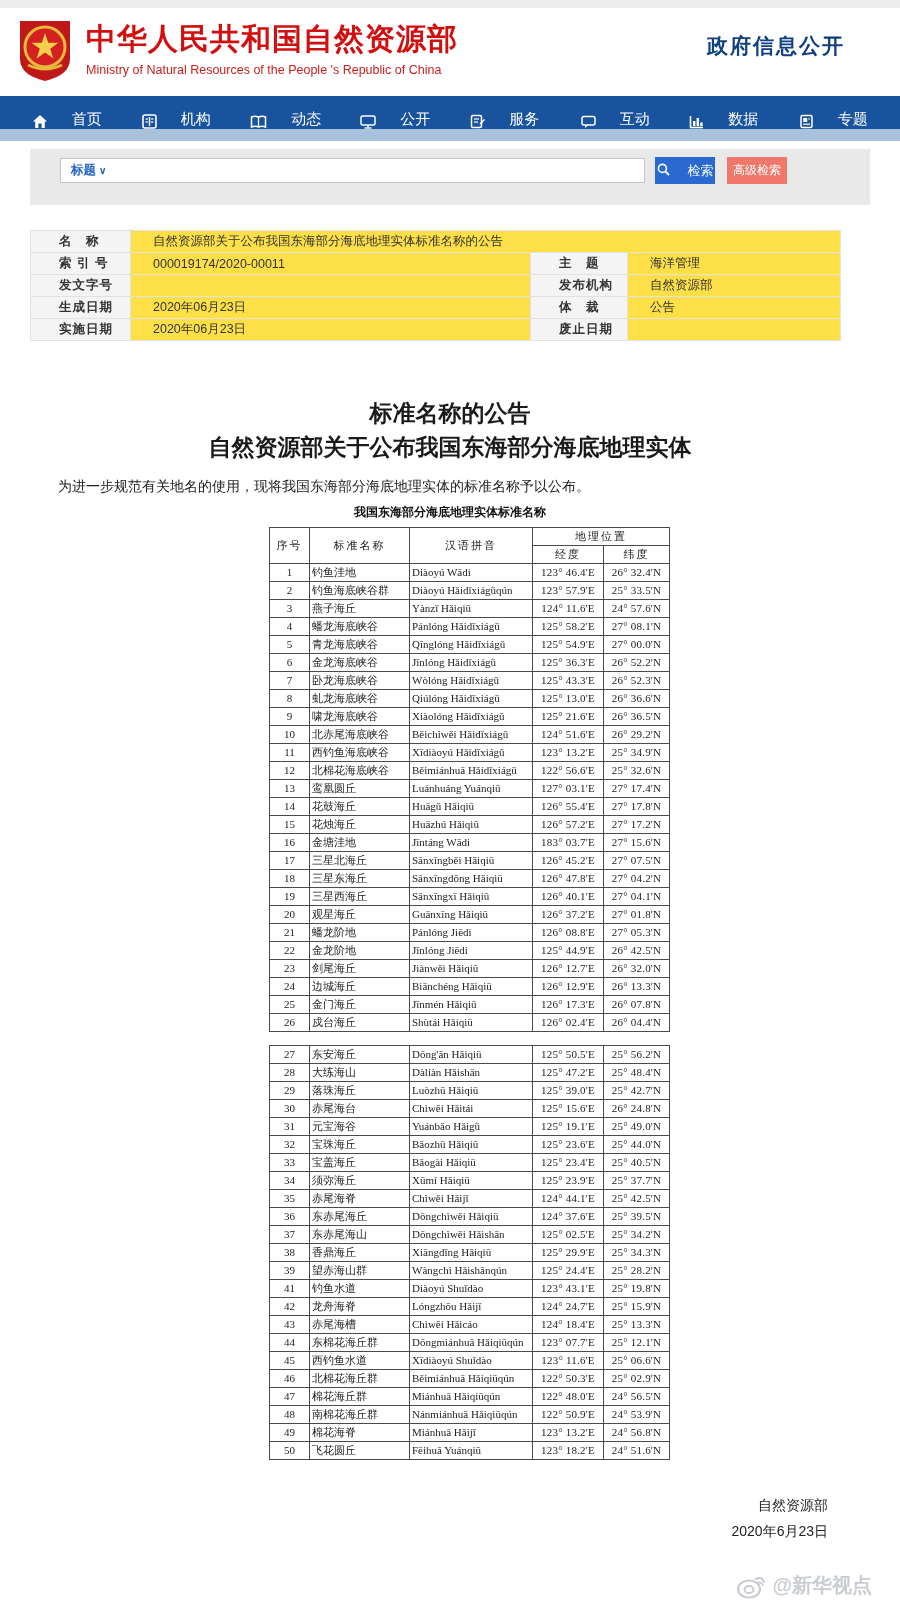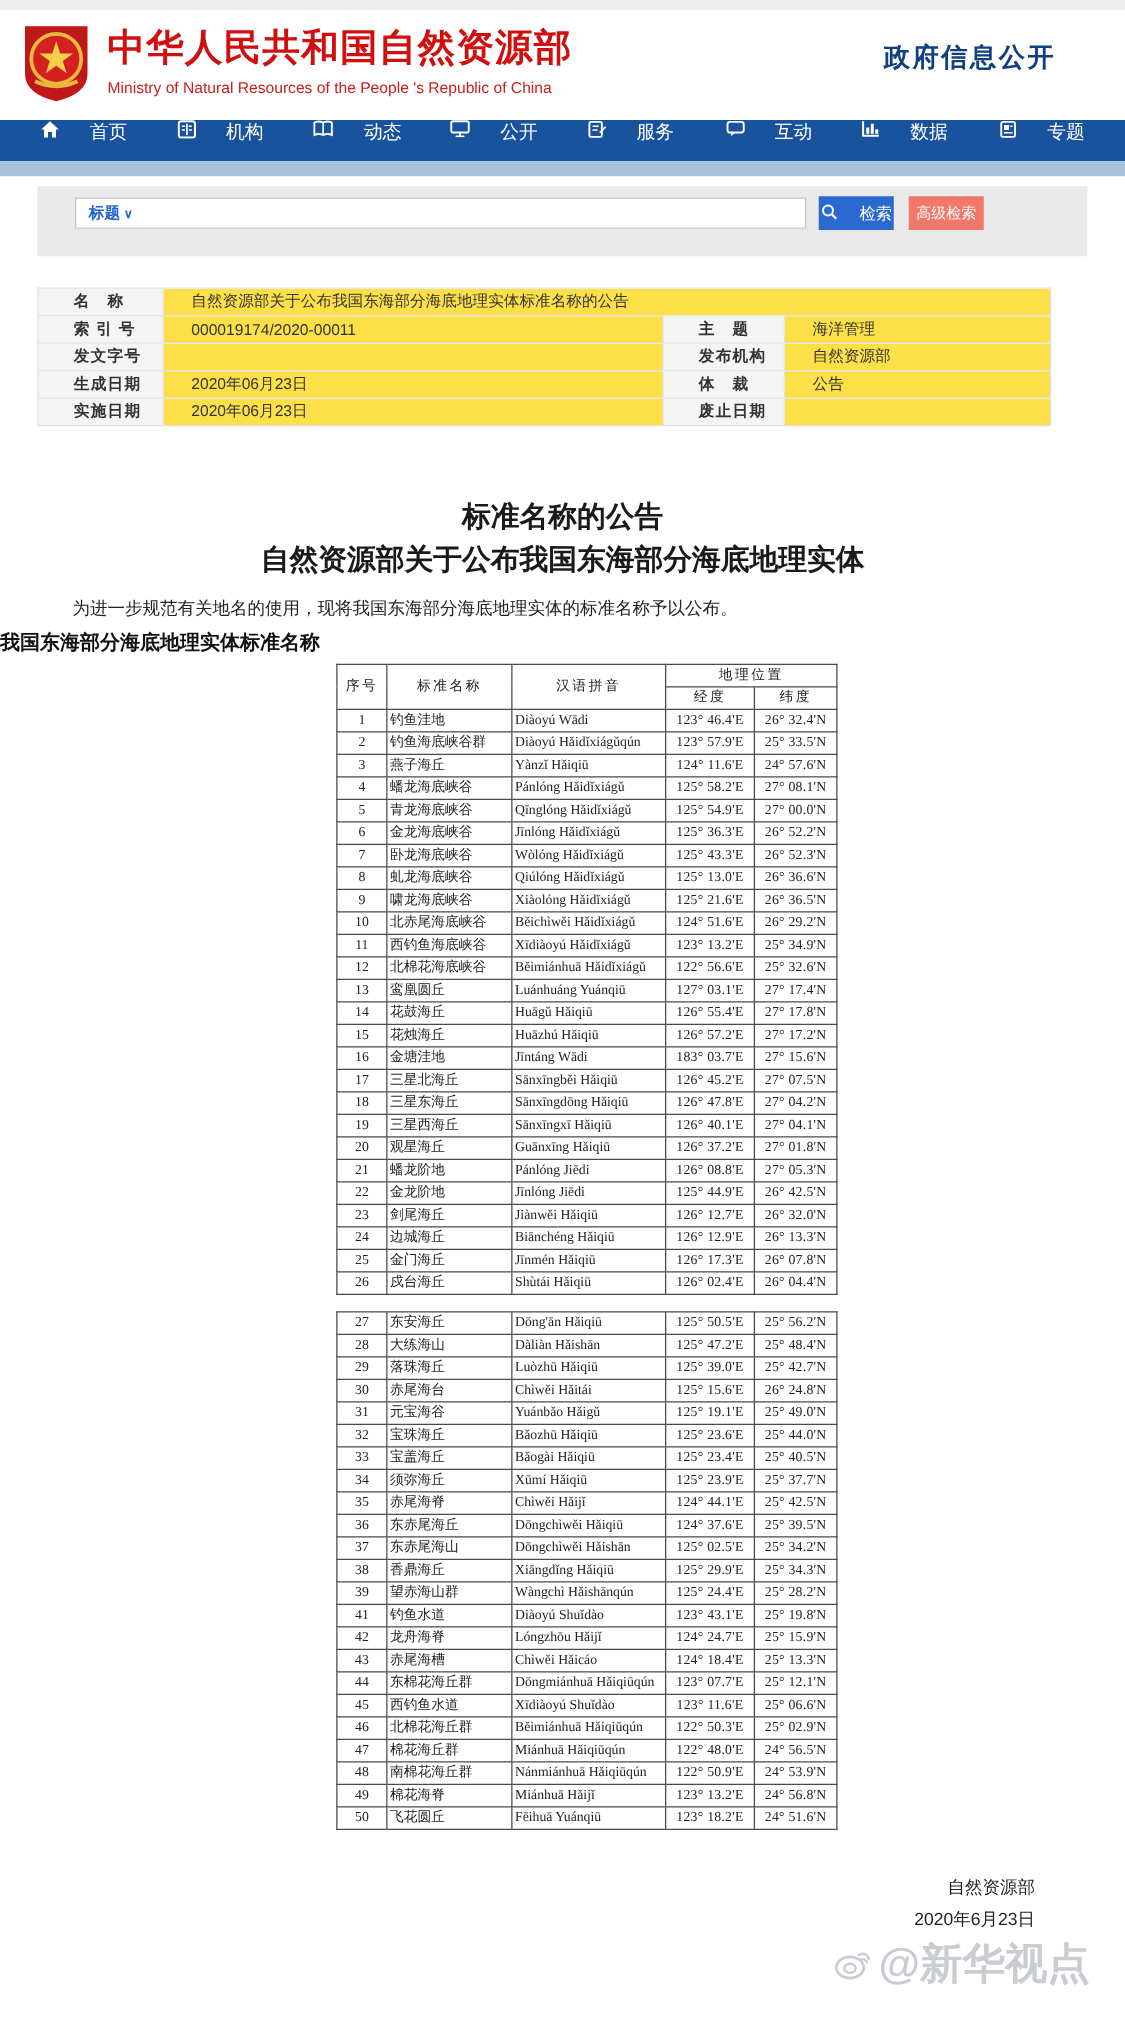--- a/index.html
+++ b/index.html
@@ -13,21 +13,21 @@
   
   .site-header { height:88px; position:relative; background:#fff; }
   .emblem { position:absolute; left:16px; top:11px; width:58px; height:64px; }
   .title-block { position:absolute; left:86px; top:13px; }
   .site-title { font-size:30px; font-weight:bold; color:#d20f0f; letter-spacing:1px; line-height:36px; }
   .site-subtitle { font-size:12.5px; color:#c9211e; margin-top:6px; }
   .gov-info { position:absolute; right:55px; top:24px; font-size:21px; font-weight:bold; color:#10407e; letter-spacing:2px; cursor:pointer; }
 
   
   .navbar { height:33px; background:#19539e; display:flex; align-items:stretch; padding:0 12px; }
-  .nav-item { flex:1; display:flex; align-items:flex-start; justify-content:center; gap:24px; color:#fff; font-size:15px; cursor:pointer; }
+  .nav-item { flex:1; display:flex; align-items:flex-end; justify-content:center; gap:24px; color:#fff; font-size:15px; cursor:pointer; }
   .nav-item svg { display:block; }
   .subnav-strip { height:12px; background:#a9c2dc; }
 
   
   .search-band { margin:8px 30px 0 30px; height:56px; background:#e9e9e9; position:relative; }
   .search-input { position:absolute; left:30px; top:9px; width:585px; height:25px; background:#fff; border:1px solid #c4c4c4; display:flex; align-items:center; padding-left:10px; }
   .search-cat { color:#1f62c8; font-size:12.5px; font-weight:bold; cursor:pointer; display:flex; align-items:center; gap:3px; }
   .search-cat .chev { font-size:10px; }
   .btn { position:absolute; top:8px; height:27px; border:none; color:#fff; cursor:pointer; display:flex; align-items:center; justify-content:center; gap:18px; font-family:inherit; }
   .btn-search { left:625px; width:60px; background:#2a6ad0; font-size:13px; }
@@ -35,21 +35,21 @@
 
   
   .meta-table { margin:25px 60px 0 30px; width:810px; border-collapse:collapse; table-layout:fixed; }
   .meta-table td { border:1px solid #e2e2e2; height:22px; font-size:12.5px; padding:0 10px; background:#fde047; overflow:hidden; white-space:nowrap; }
   .meta-table td.lbl { background:#f4f4f4; font-weight:bold; color:#333; padding-left:28px; letter-spacing:1px; }
   .meta-table td.val { color:#333; padding-left:22px; }
 
   
   .article-title { margin-top:55px; text-align:center; font-size:23px; font-weight:bold; color:#1a1a1a; line-height:34px; font-family:"Liberation Sans", sans-serif; }
   .article-para { margin:12px 30px 0 30px; text-indent:2em; font-size:14px; color:#222; line-height:20px; }
-  .table-caption { margin-top:8px; font-size:16px; font-weight:bold; color:#111; }
+  .table-caption { margin-top:8px; text-align:center; font-size:12px; font-weight:bold; color:#111; }
 
   
   .seatable-wrap { margin:6px 0 0 232px; width:400px; font-family:Liberation Serif, serif;padding-left:37px; }
   table.seatable { border-collapse:collapse; table-layout:fixed; width:400px; }
   table.seatable col.c-no { width:40px; }
   table.seatable col.c-name { width:100px; }
   table.seatable col.c-py { width:123px; }
   table.seatable col.c-lon { width:71px; }
   table.seatable col.c-lat { width:66px; }
   table.seatable th, table.seatable td {
@@ -58,21 +58,21 @@
   }
   table.seatable th { text-align:center; letter-spacing:2px; }
   td.c-no { text-align:center; }
   td.c-name { padding-left:7px; }
   td.c-py { padding-left:5px; }
   td.c-lon, td.c-lat { text-align:center; letter-spacing:0.2px; }
   .table-gap { height:13px; }
 
   
   .doc-footer { margin-top:32px; text-align:right; padding-right:72px; font-size:14px; color:#222; line-height:26px; }
-  .watermark { text-align:right; padding-right:28px; color:#c9ccd1; font-size:34px; font-weight:bold; display:flex; align-items:center; justify-content:flex-end; gap:6px; }
+  .watermark { margin-top:28px; text-align:right; padding-right:28px; color:#c9ccd1; font-size:20px; font-weight:bold; display:flex; align-items:center; justify-content:flex-end; gap:6px; }
   .watermark svg { display:block; }
 </style>
 </head>
 <body>
 
 <div class="top-strip"></div>
 
 <div class="site-header">
   <span class="emblem">
     <svg width="58" height="64" viewBox="0 0 58 64">

